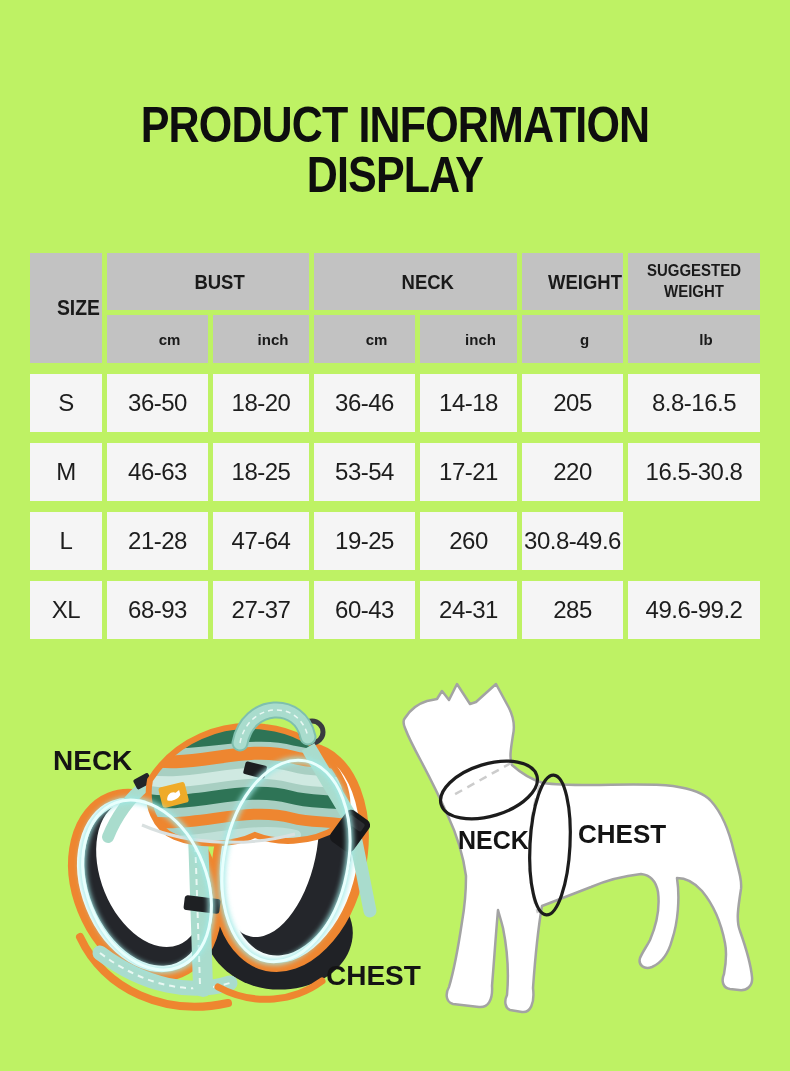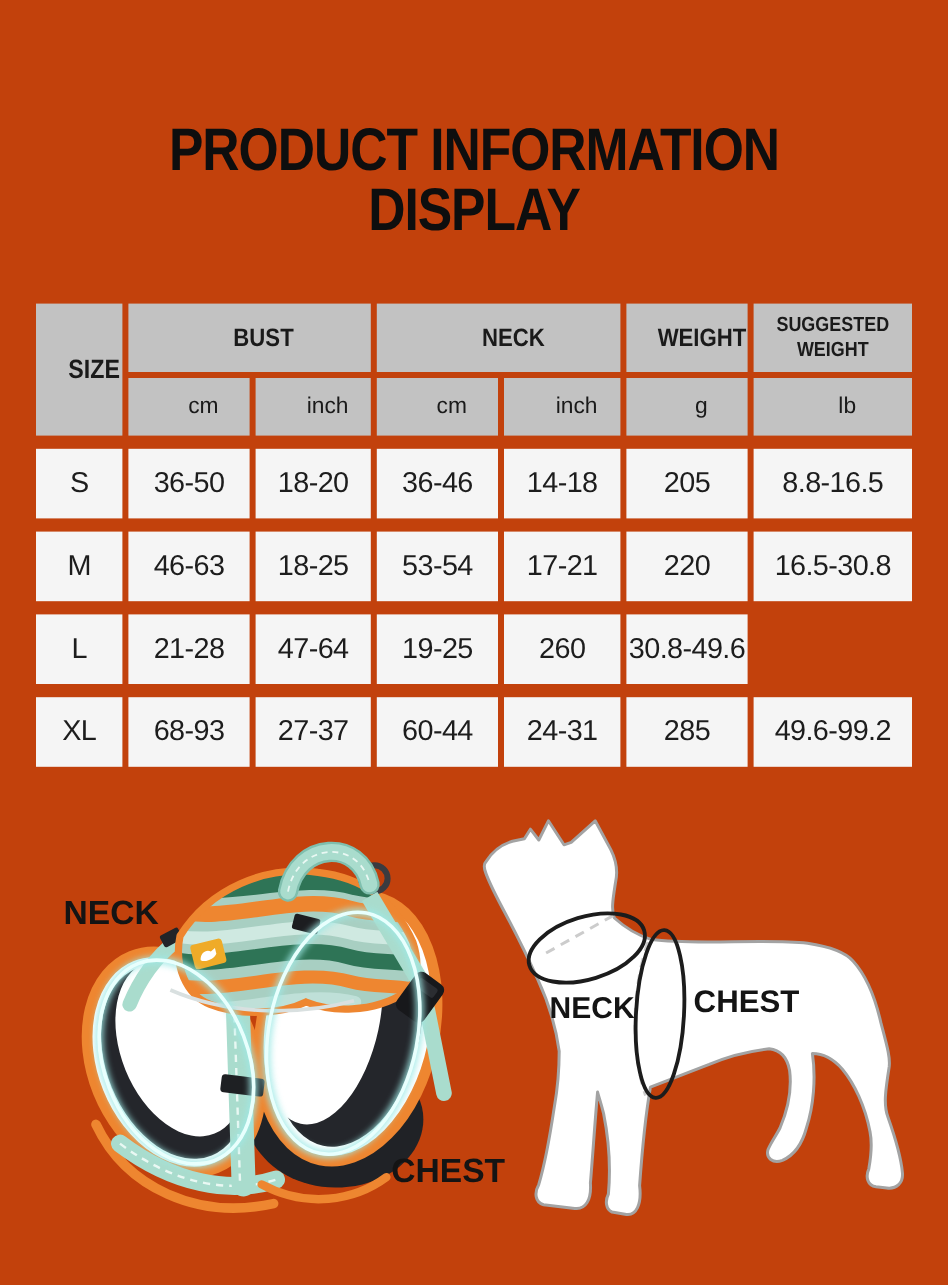--- a/index.html
+++ b/index.html
@@ -1,39 +1,39 @@
 <!DOCTYPE html>
 <html><head>
 <meta charset="utf-8">
 <style>
   * { margin:0; padding:0; box-sizing:border-box; }
   html,body { width:790px; height:1071px; background:#ffffff; overflow:hidden;
               font-family:"Liberation Sans","DejaVu Sans",sans-serif; }
-  .page { position:relative; width:790px; height:1071px; background:#c2410c; }
+  .page { position:relative; width:790px; height:1071px; background:#bef264; }
 
   
   .title { position:absolute; top:100px; left:0; width:790px; text-align:center;
            transform:scaleX(.86); transform-origin:center; }
   .title .tline { font-size:50px; line-height:50px; font-weight:700;
                   color:#0e0e0e; letter-spacing:-1px; }
 
   
   .size-table { position:absolute; left:30px; top:253px; width:730px; }
   .tbl-head { display:grid;
               grid-template-columns:72px 101px 96px 101px 97px 101px 132px;
               grid-template-rows:57px 48px; gap:5px; }
   .hcell { background:#c2c2c2; display:flex; align-items:center; justify-content:center;
            text-align:center; color:#1a1a1a; font-weight:700;padding-left:24px; }
   .hcell .cond { display:inline-block; transform:scaleX(.88); }
   .h-size { grid-area:1/1/3/2; font-size:22px; }
   .h-bust { grid-area:1/2/2/4; font-size:21px; }
   .h-neck { grid-area:1/4/2/6; font-size:21px; }
   .h-weight { grid-area:1/6/2/7; font-size:21px; }
   .h-sugg { grid-area:1/7/2/8; font-size:17px; line-height:1.18; padding:0 8px; }
-  .h-unit { font-size:19px; font-weight:400; }
+  .h-unit { font-size:15px; font-weight:700; }
   .u-bc{grid-area:2/2;} .u-bi{grid-area:2/3;} .u-nc{grid-area:2/4;}
   .u-ni{grid-area:2/5;} .u-wg{grid-area:2/6;} .u-sl{grid-area:2/7;}
 
   .tbl-row { display:grid;
              grid-template-columns:72px 101px 96px 101px 97px 101px 132px;
              column-gap:5px; height:58px; margin-top:11px; }
   .tbl-row:first-of-type { margin-top:6px; }
   .dcell { background:#f5f5f5; display:flex; align-items:center; justify-content:center;
            font-size:24px; font-weight:400; color:#1d1d1d; letter-spacing:-.5px; }
 
@@ -117,21 +117,21 @@
       <div class="dcell">21-28</div>
       <div class="dcell">47-64</div>
       <div class="dcell">19-25</div>
       <div class="dcell">260</div>
       <div class="dcell">30.8-49.6</div>
     </div>
     <div class="tbl-row">
       <div class="dcell">XL</div>
       <div class="dcell">68-93</div>
       <div class="dcell">27-37</div>
-      <div class="dcell">60-44</div>
+      <div class="dcell">60-43</div>
       <div class="dcell">24-31</div>
       <div class="dcell">285</div>
       <div class="dcell">49.6-99.2</div>
     </div>
   </div>
 
   <svg class="harness-svg" viewBox="0 0 350 335">
     <defs>
       <clipPath id="panelClip">
         <path d="M100,95 C125,55 172,36 215,42 C250,46 278,64 294,100 C300,118 298,132 288,142 C260,160 225,158 205,150 C185,160 150,162 125,152 C105,144 95,120 100,95 Z"></path>

